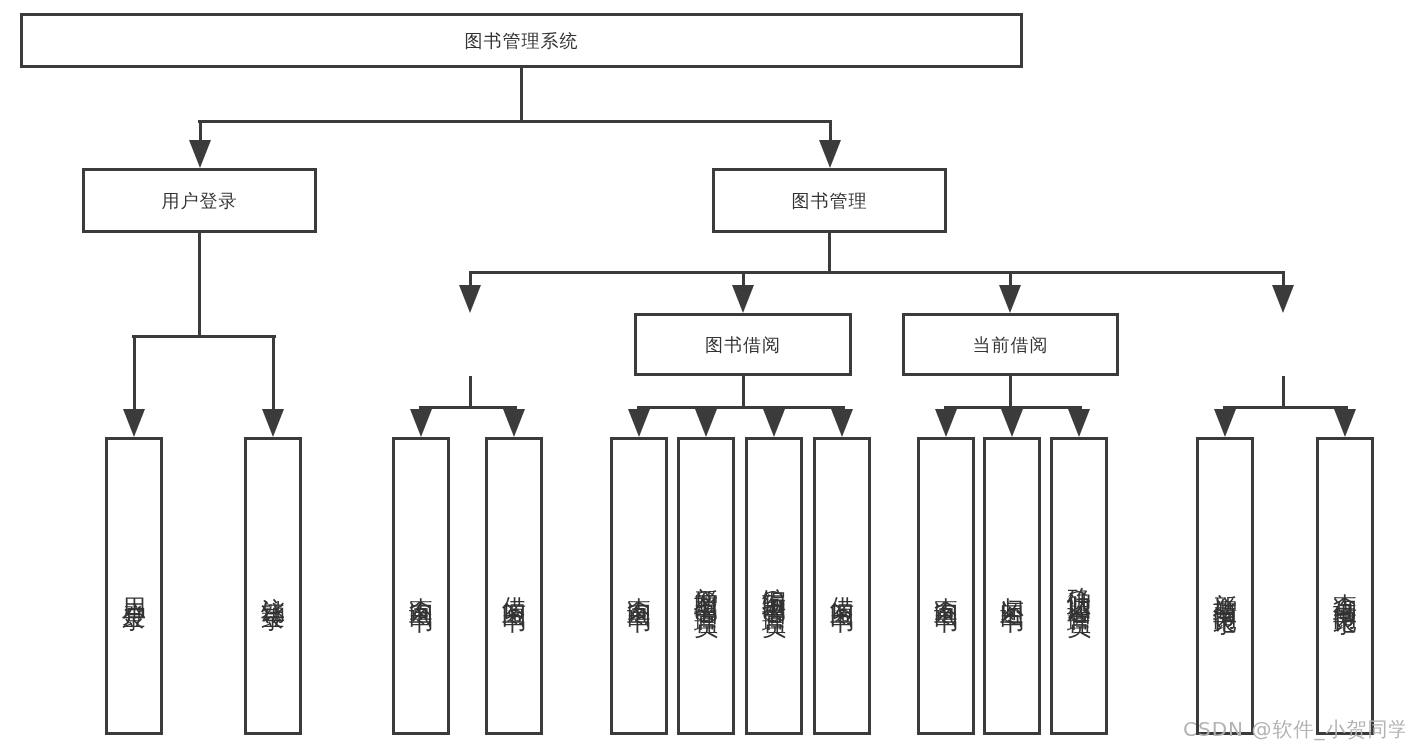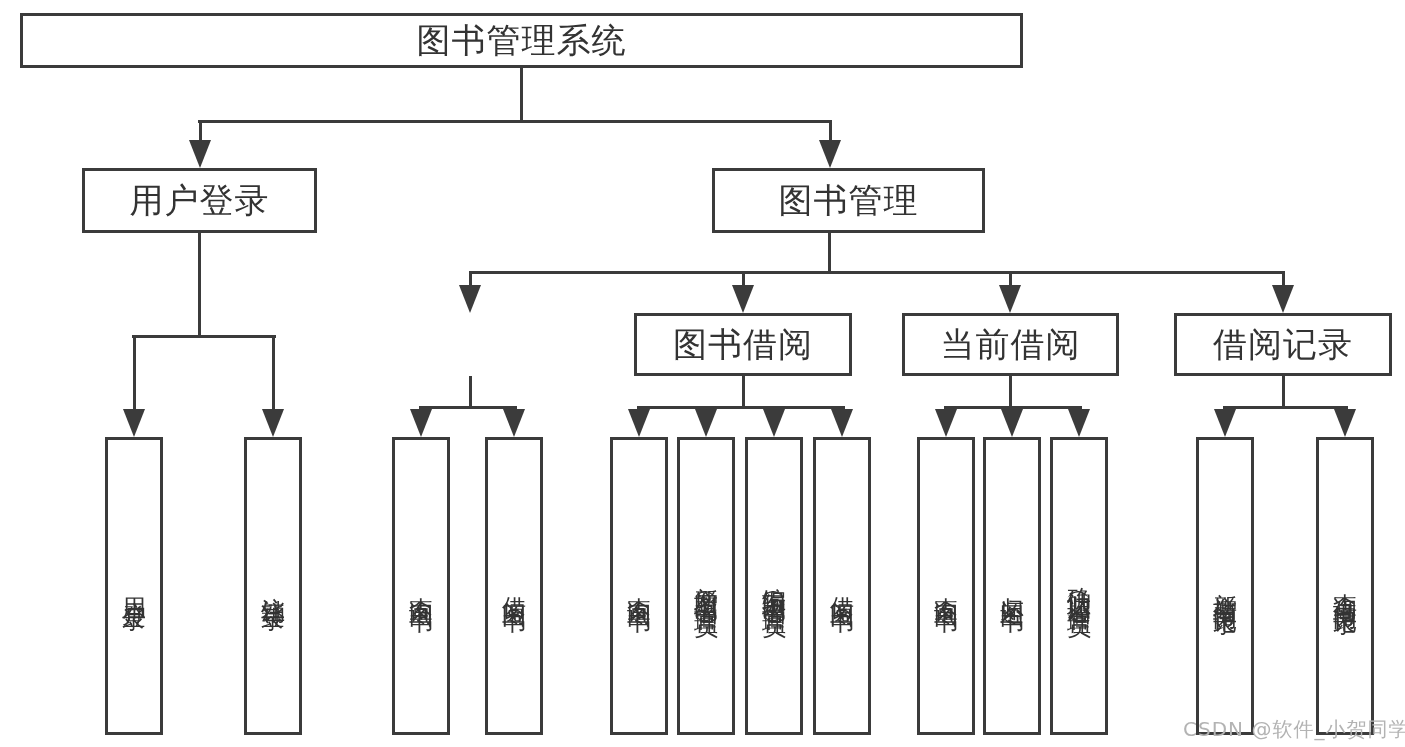--- a/index.html
+++ b/index.html
@@ -14,21 +14,21 @@
   .box {
     position: absolute;
     box-sizing: border-box;
     border: 3px solid #3b3b3b;
     background: #ffffff;
     display: flex;
     align-items: center;
     justify-content: center;
   }
   .box .lbl {
-    font-size: 34px;
+    font-size: 18px;
     color: #333333;
     letter-spacing: 1px;
     white-space: nowrap;
   }
   .vbox {
     position: absolute;
     box-sizing: border-box;
     border: 3px solid #3b3b3b;
     background: #ffffff;
     width: 58px;
@@ -97,21 +97,21 @@
   </div>
 
   <div class="vline" style="left:520px; top:68px; height:55px;"></div>
   <div class="hline" style="left:198px; top:120px; width:634px;"></div>
   <div class="arrow" style="left:189px; top:120px; height:48px;"></div>
   <div class="arrow" style="left:819px; top:120px; height:48px;"></div>
 
   <div class="box" style="left:82px; top:168px; width:235px; height:65px;">
     <span class="lbl">用户登录</span>
   </div>
-  <div class="box" style="left:712px; top:168px; width:273px; height:65px;">
+  <div class="box" style="left:712px; top:168px; width:235px; height:65px;">
     <span class="lbl">图书管理</span>
   </div>
 
   <div class="vline" style="left:198px; top:233px; height:105px;"></div>
   <div class="hline" style="left:132px; top:335px; width:144px;"></div>
   <div class="arrow" style="left:123px; top:335px; height:102px;"></div>
   <div class="arrow" style="left:262px; top:335px; height:102px;"></div>
 
   <div class="vline" style="left:828px; top:233px; height:41px;"></div>
   <div class="hline" style="left:469px; top:271px; width:816px;"></div>
@@ -119,23 +119,20 @@
   <div class="arrow" style="left:732px; top:271px; height:42px;"></div>
   <div class="arrow" style="left:999px; top:271px; height:42px;"></div>
   <div class="arrow" style="left:1272px; top:271px; height:42px;"></div>
 
   <div class="box" style="left:902px; top:313px; width:217px; height:63px;">
     <span class="lbl">当前借阅</span>
   </div>
   <div class="box" style="left:634px; top:313px; width:218px; height:63px;">
     <span class="lbl">图书借阅</span>
   </div>
-  <div class="box" style="left:1174px; top:313px; width:218px; height:63px;">
-    <span class="lbl">借阅记录</span>
-  </div>
 
   <div class="vline" style="left:469px; top:376px; height:33px;"></div>
   <div class="hline" style="left:419px; top:406px; width:98px;"></div>
   <div class="arrow" style="left:410px; top:406px; height:31px;"></div>
   <div class="arrow" style="left:503px; top:406px; height:31px;"></div>
 
   <div class="vline" style="left:742px; top:376px; height:33px;"></div>
   <div class="hline" style="left:637px; top:406px; width:208px;"></div>
   <div class="arrow" style="left:628px; top:406px; height:31px;"></div>
   <div class="arrow" style="left:695px; top:406px; height:31px;"></div>

